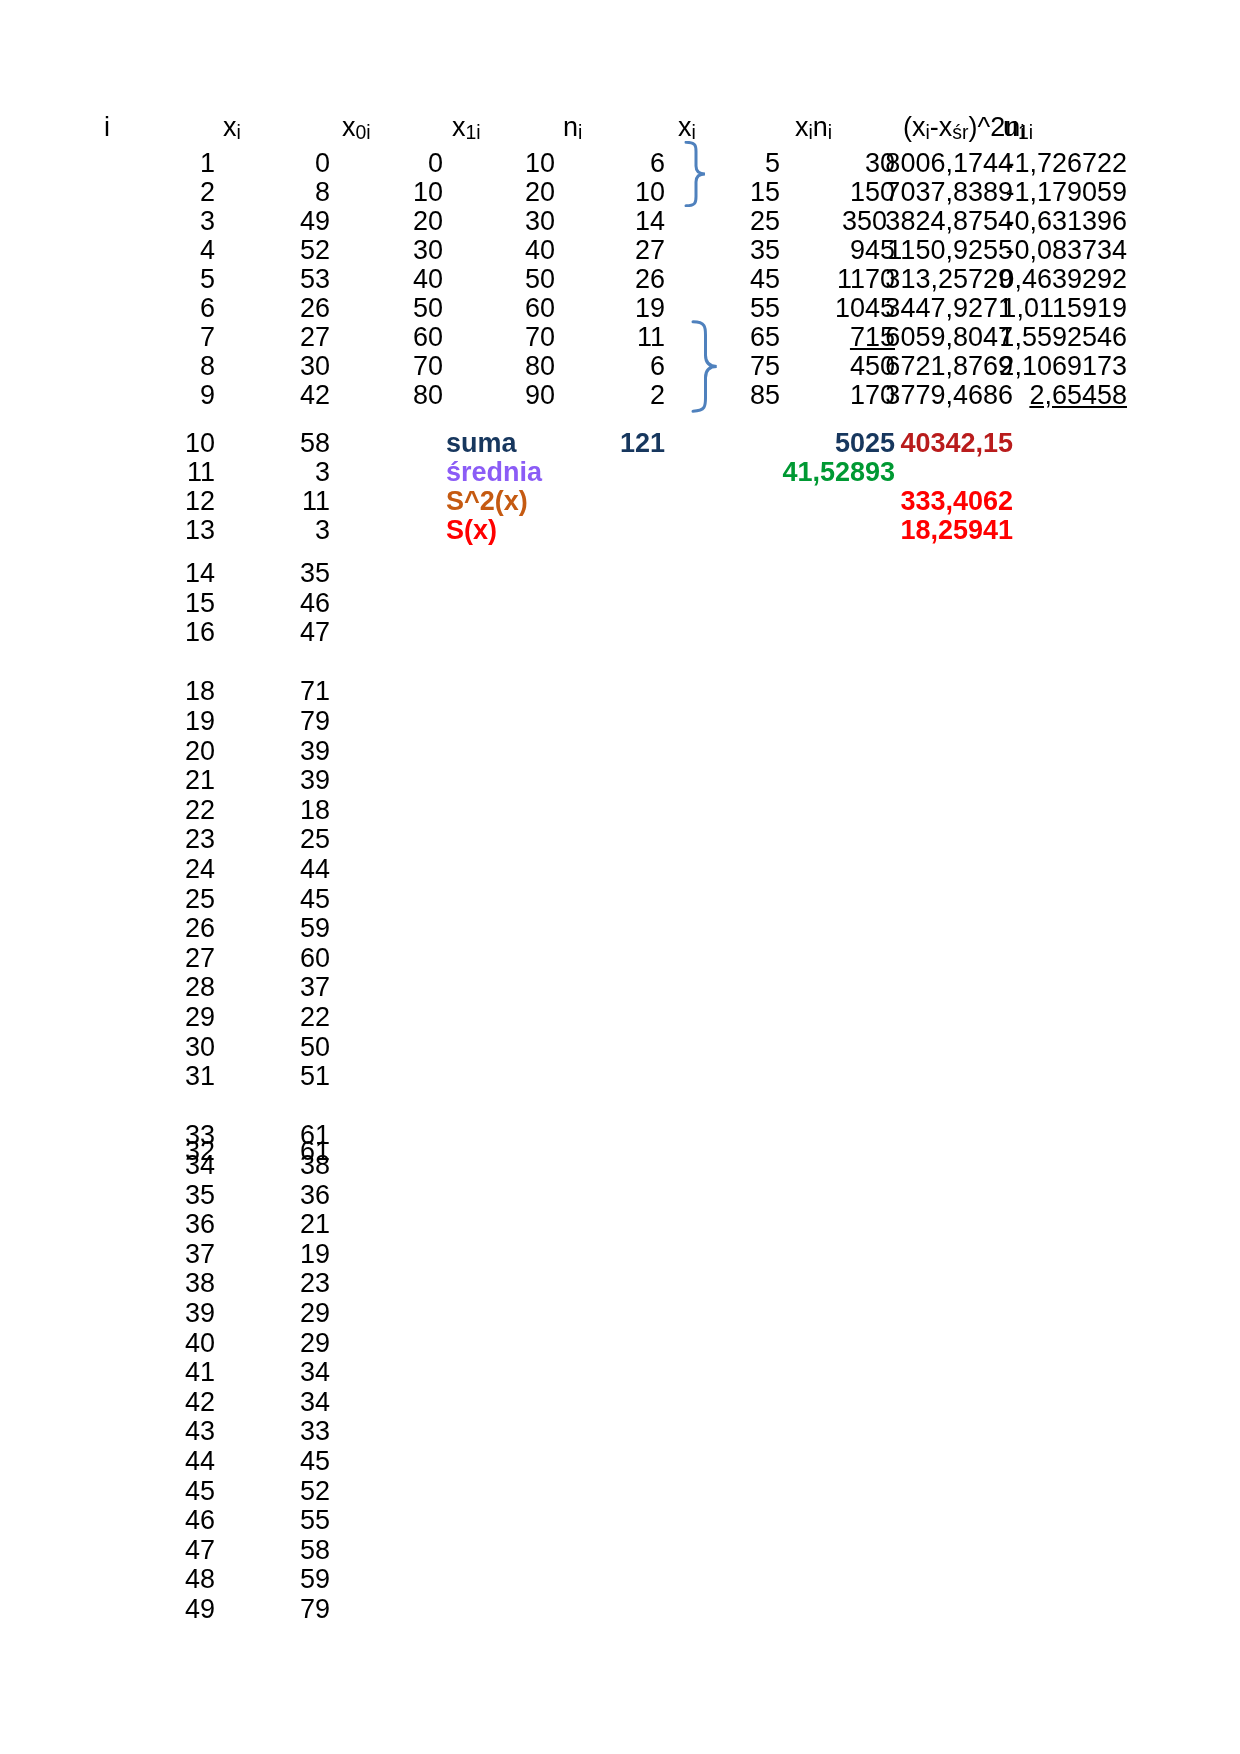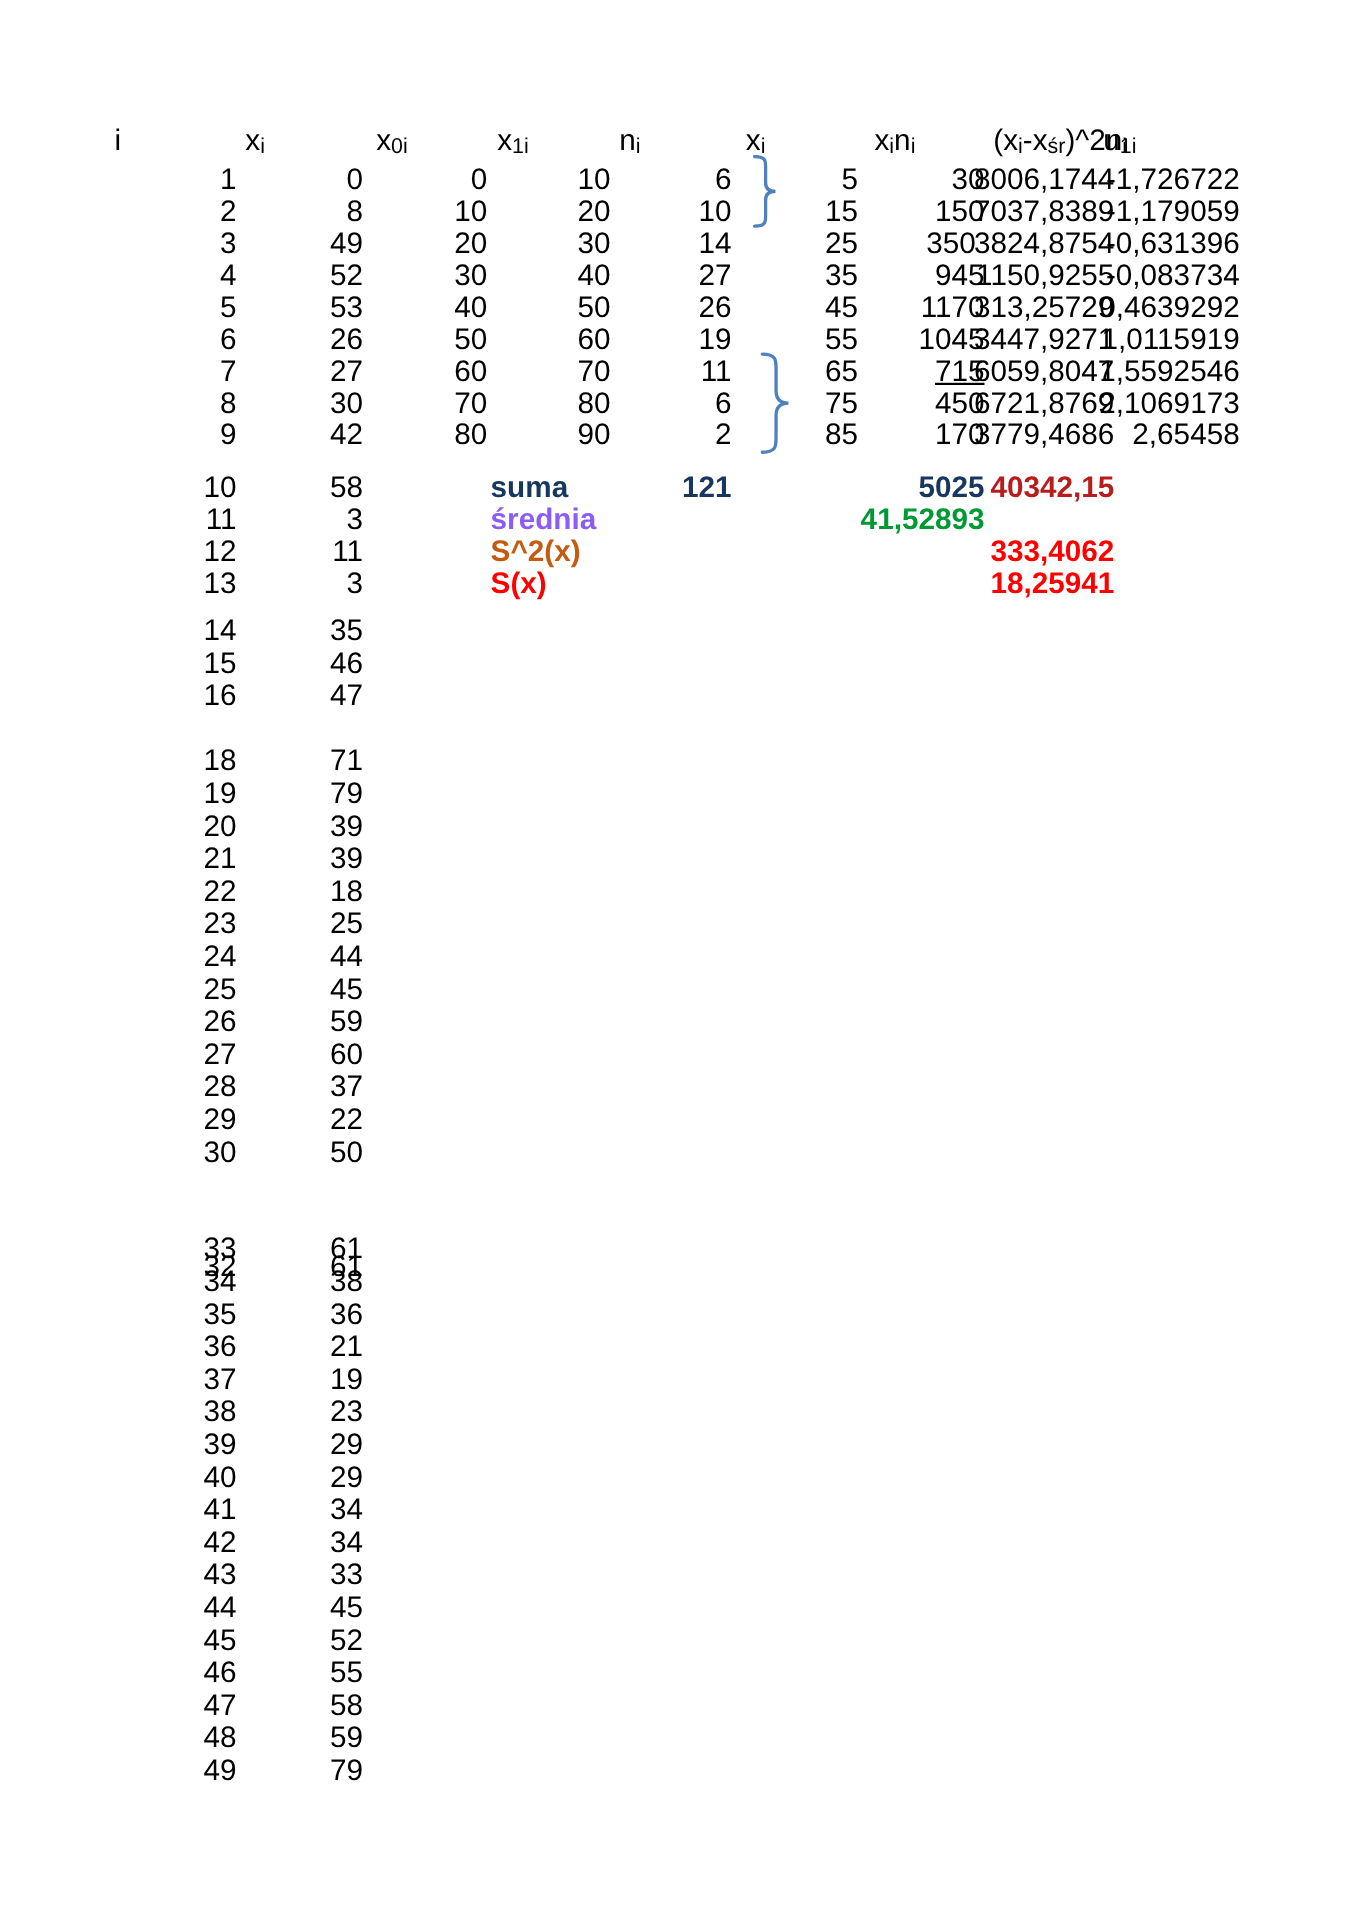--- a/index.html
+++ b/index.html
@@ -125,21 +125,21 @@
     </div>
     <div class="row" style="top: 380px;">
       <span class="cell" style="left: 95px; width: 120px;">9</span>
       <span class="cell" style="left: 210px; width: 120px;">42</span>
       <span class="cell" style="left: 323px; width: 120px;">80</span>
       <span class="cell" style="left: 435px; width: 120px;">90</span>
       <span class="cell" style="left: 545px; width: 120px;">2</span>
       <span class="cell" style="left: 660px; width: 120px;">85</span>
       <span class="cell" style="left: 765px; width: 130px;">170</span>
       <span class="cell" style="left: 828px; width: 185px;">3779,4686</span>
-      <span class="cell" style="left: 942px; width: 185px;">2,65458</span>
+      <span class="cell" style="left: 942px; width: 185px; text-decoration: underline;">2,65458</span>
     </div>
     <div class="row" style="top: 428px;">
       <span class="cell" style="left: 95px; width: 120px;">10</span>
       <span class="cell" style="left: 210px; width: 120px;">58</span>
       <span class="sum-label" style="color: rgb(23, 55, 94);">suma</span>
       <span class="cell bold" style="left: 545px; width: 120px; color: rgb(23, 55, 94);">121</span>
       <span class="cell bold" style="left: 765px; width: 130px; color: rgb(23, 55, 94);">5025</span>
       <span class="cell bold" style="left: 828px; width: 185px; color: #b91c1c;">40342,15</span>
     </div>
     <div class="row" style="top: 457px;">
@@ -216,20 +216,24 @@
       <span class="cell" style="left: 95px; width: 120px;">28</span>
       <span class="cell" style="left: 210px; width: 120px;">37</span>
     </div>
     <div class="row" style="top: 1002px;">
       <span class="cell" style="left: 95px; width: 120px;">29</span>
       <span class="cell" style="left: 210px; width: 120px;">22</span>
     </div>
     <div class="row" style="top: 1032px;">
       <span class="cell" style="left: 95px; width: 120px;">30</span>
       <span class="cell" style="left: 210px; width: 120px;">50</span>
+    </div>
+    <div class="row" style="top: 1061px;">
+      <span class="cell" style="left: 95px; width: 120px;">31</span>
+      <span class="cell" style="left: 210px; width: 120px;">51</span>
     </div>
     <div class="row" style="top: 1136px; padding-left: 11px;">
       <span class="cell" style="left: 95px; width: 120px;">32</span>
       <span class="cell" style="left: 210px; width: 120px;">61</span>
     </div>
     <div class="row" style="top: 1120px;">
       <span class="cell" style="left: 95px; width: 120px;">33</span>
       <span class="cell" style="left: 210px; width: 120px;">61</span>
     </div>
     <div class="row" style="top: 1150px;">

